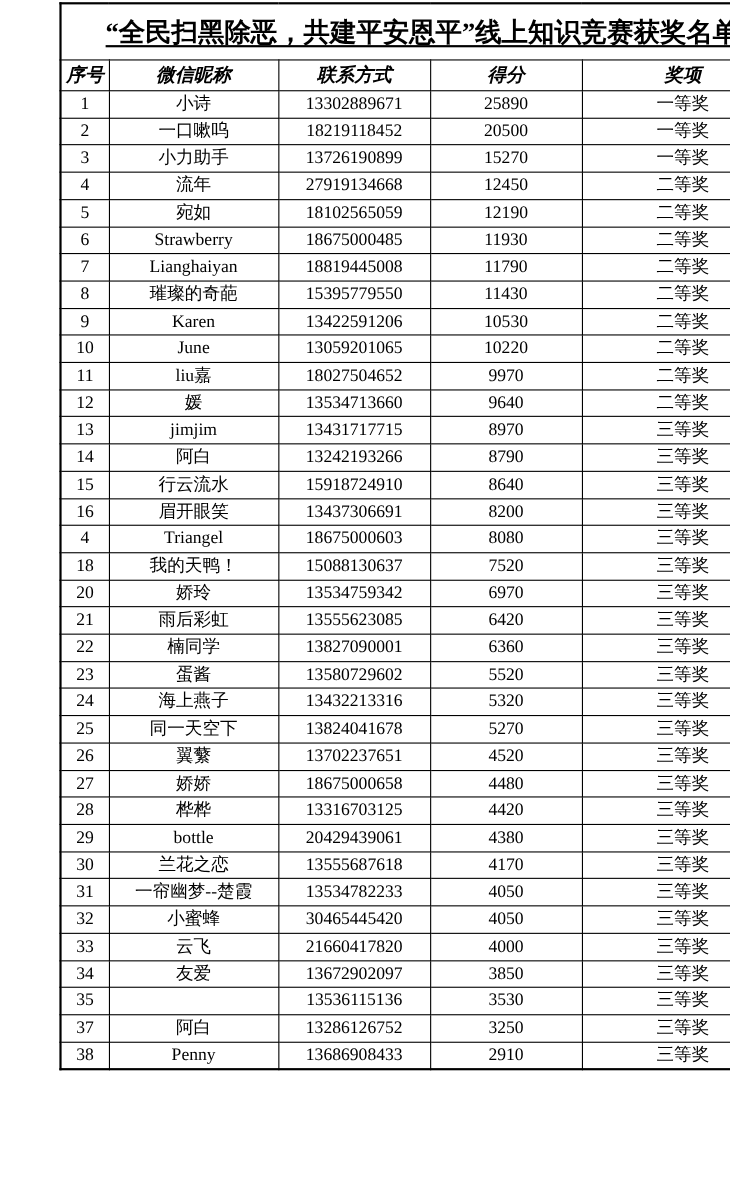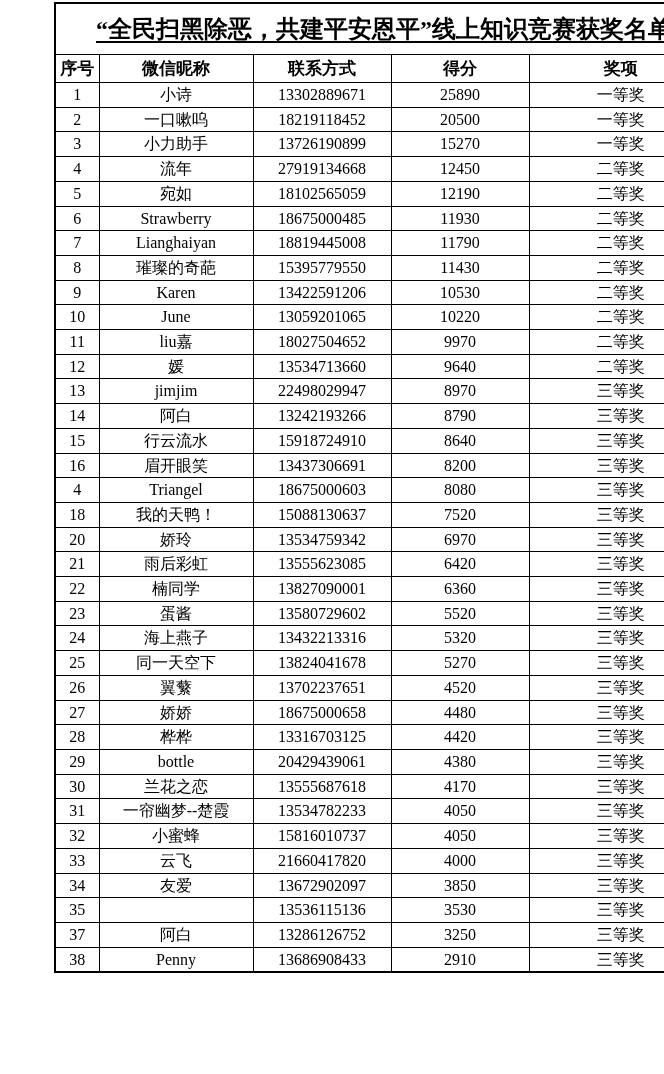--- a/index.html
+++ b/index.html
@@ -38,20 +38,21 @@
   }
   .title-cell span {
     text-decoration: underline;
     text-underline-offset: 4px;
   }
   .header-row th {
     height: 27px;
     font-size: 17px;
     font-weight: bold;
     line-height: 27px;
+    font-style: italic;
   }
   .data-row td {
     height: 23.7px;
     line-height: 23.7px;
     font-size: 16px;
     position: relative;
   }
   .data-row td.cell-nickname.has-marker::before {
     content: "";
     position: absolute;
@@ -170,21 +171,21 @@
         <tr class="data-row">
     <td class="cell-index">12</td>
     <td class="cell-nickname">媛</td>
     <td class="cell-phone">13534713660</td>
     <td class="cell-score">9640</td>
     <td class="cell-prize">二等奖</td>
   </tr>
         <tr class="data-row">
     <td class="cell-index">13</td>
     <td class="cell-nickname">jimjim</td>
-    <td class="cell-phone">22498029947</td>
+    <td class="cell-phone">13431717715</td>
     <td class="cell-score">8970</td>
     <td class="cell-prize">三等奖</td>
   </tr>
         <tr class="data-row">
     <td class="cell-index">14</td>
     <td class="cell-nickname">阿白</td>
     <td class="cell-phone">13242193266</td>
     <td class="cell-score">8790</td>
     <td class="cell-prize">三等奖</td>
   </tr>
@@ -296,21 +297,21 @@
         <tr class="data-row">
     <td class="cell-index">31</td>
     <td class="cell-nickname">一帘幽梦--楚霞</td>
     <td class="cell-phone">13534782233</td>
     <td class="cell-score">4050</td>
     <td class="cell-prize">三等奖</td>
   </tr>
         <tr class="data-row">
     <td class="cell-index">32</td>
     <td class="cell-nickname">小蜜蜂</td>
-    <td class="cell-phone">15816010737</td>
+    <td class="cell-phone">30465445420</td>
     <td class="cell-score">4050</td>
     <td class="cell-prize">三等奖</td>
   </tr>
         <tr class="data-row">
     <td class="cell-index">33</td>
     <td class="cell-nickname">云飞</td>
     <td class="cell-phone">21660417820</td>
     <td class="cell-score">4000</td>
     <td class="cell-prize">三等奖</td>
   </tr>

